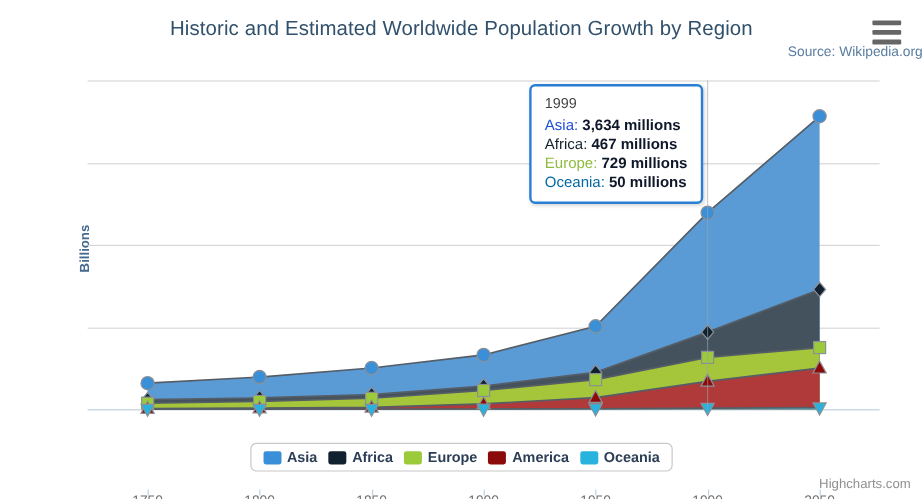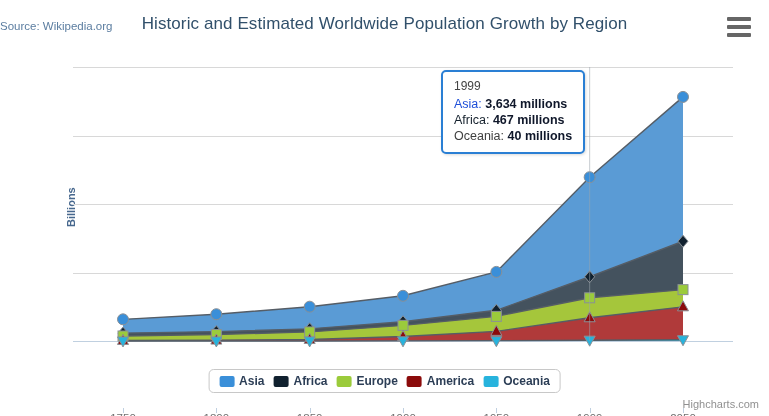--- a/index.html
+++ b/index.html
@@ -12,22 +12,22 @@
   }
   #chart-root{position:absolute;inset:0;}
 
   
   .chart-title{
     position:absolute;left:0;top:14px;width:769px;
     text-align:center;
     font-size:17px;color:#31506b;letter-spacing:.1px;
   }
   .chart-subtitle{
-    position:absolute;left:0;top:20px;width:655px;
-    text-align:left;
+    position:absolute;left:0;top:38px;width:769px;
+    text-align:right;
     font-size:11.5px;color:#5b7da0;
   }
 
   
   .export-btn{
     position:absolute;right:18px;top:17px;
     width:24px;height:20px;cursor:pointer;
     display:flex;flex-direction:column;justify-content:space-between;
   }
   .export-btn span{display:block;height:4px;background:#666;border-radius:1px;}
@@ -180,21 +180,22 @@
         <polygon points="610,278.7396 615.5,268.7396 604.5,268.7396" fill="#27b3dd" stroke="#8a9096" stroke-width="1"></polygon>
         <line x1="516.6666666666667" y1="0" x2="516.6666666666667" y2="274" stroke="#9aa3ab" stroke-width="1" opacity="0.55"></line>
       </svg>
   </div>
 
   <div class="tooltip">
     <div class="tt-header">1999</div>
     <div id="tt-rows">
         <div class="tt-row"><span class="tt-name" style="color: #1d4ed8;">Asia: </span><span class="tt-val">3,634 millions</span></div>
         <div class="tt-row"><span class="tt-name" style="color: rgb(20, 32, 44);">Africa: </span><span class="tt-val">467 millions</span></div>
-        <div class="tt-row"><span class="tt-name" style="color: #404040;">Oceania: </span><span class="tt-val">40 millions</span></div>
+        <div class="tt-row"><span class="tt-name" style="color: rgb(143, 188, 63);">Europe: </span><span class="tt-val">729 millions</span></div>
+        <div class="tt-row"><span class="tt-name" style="color: #0369a1;">Oceania: </span><span class="tt-val">50 millions</span></div>
       </div>
   </div>
 
   <div class="legend">
     <div id="legend-items" style="display:flex;align-items:center;gap:9px;">
         <div class="legend-item">
           <span class="legend-swatch" style="background: rgb(58, 143, 217);"></span>
           <span class="legend-label">Asia</span>
         </div>
         <div class="legend-item">

